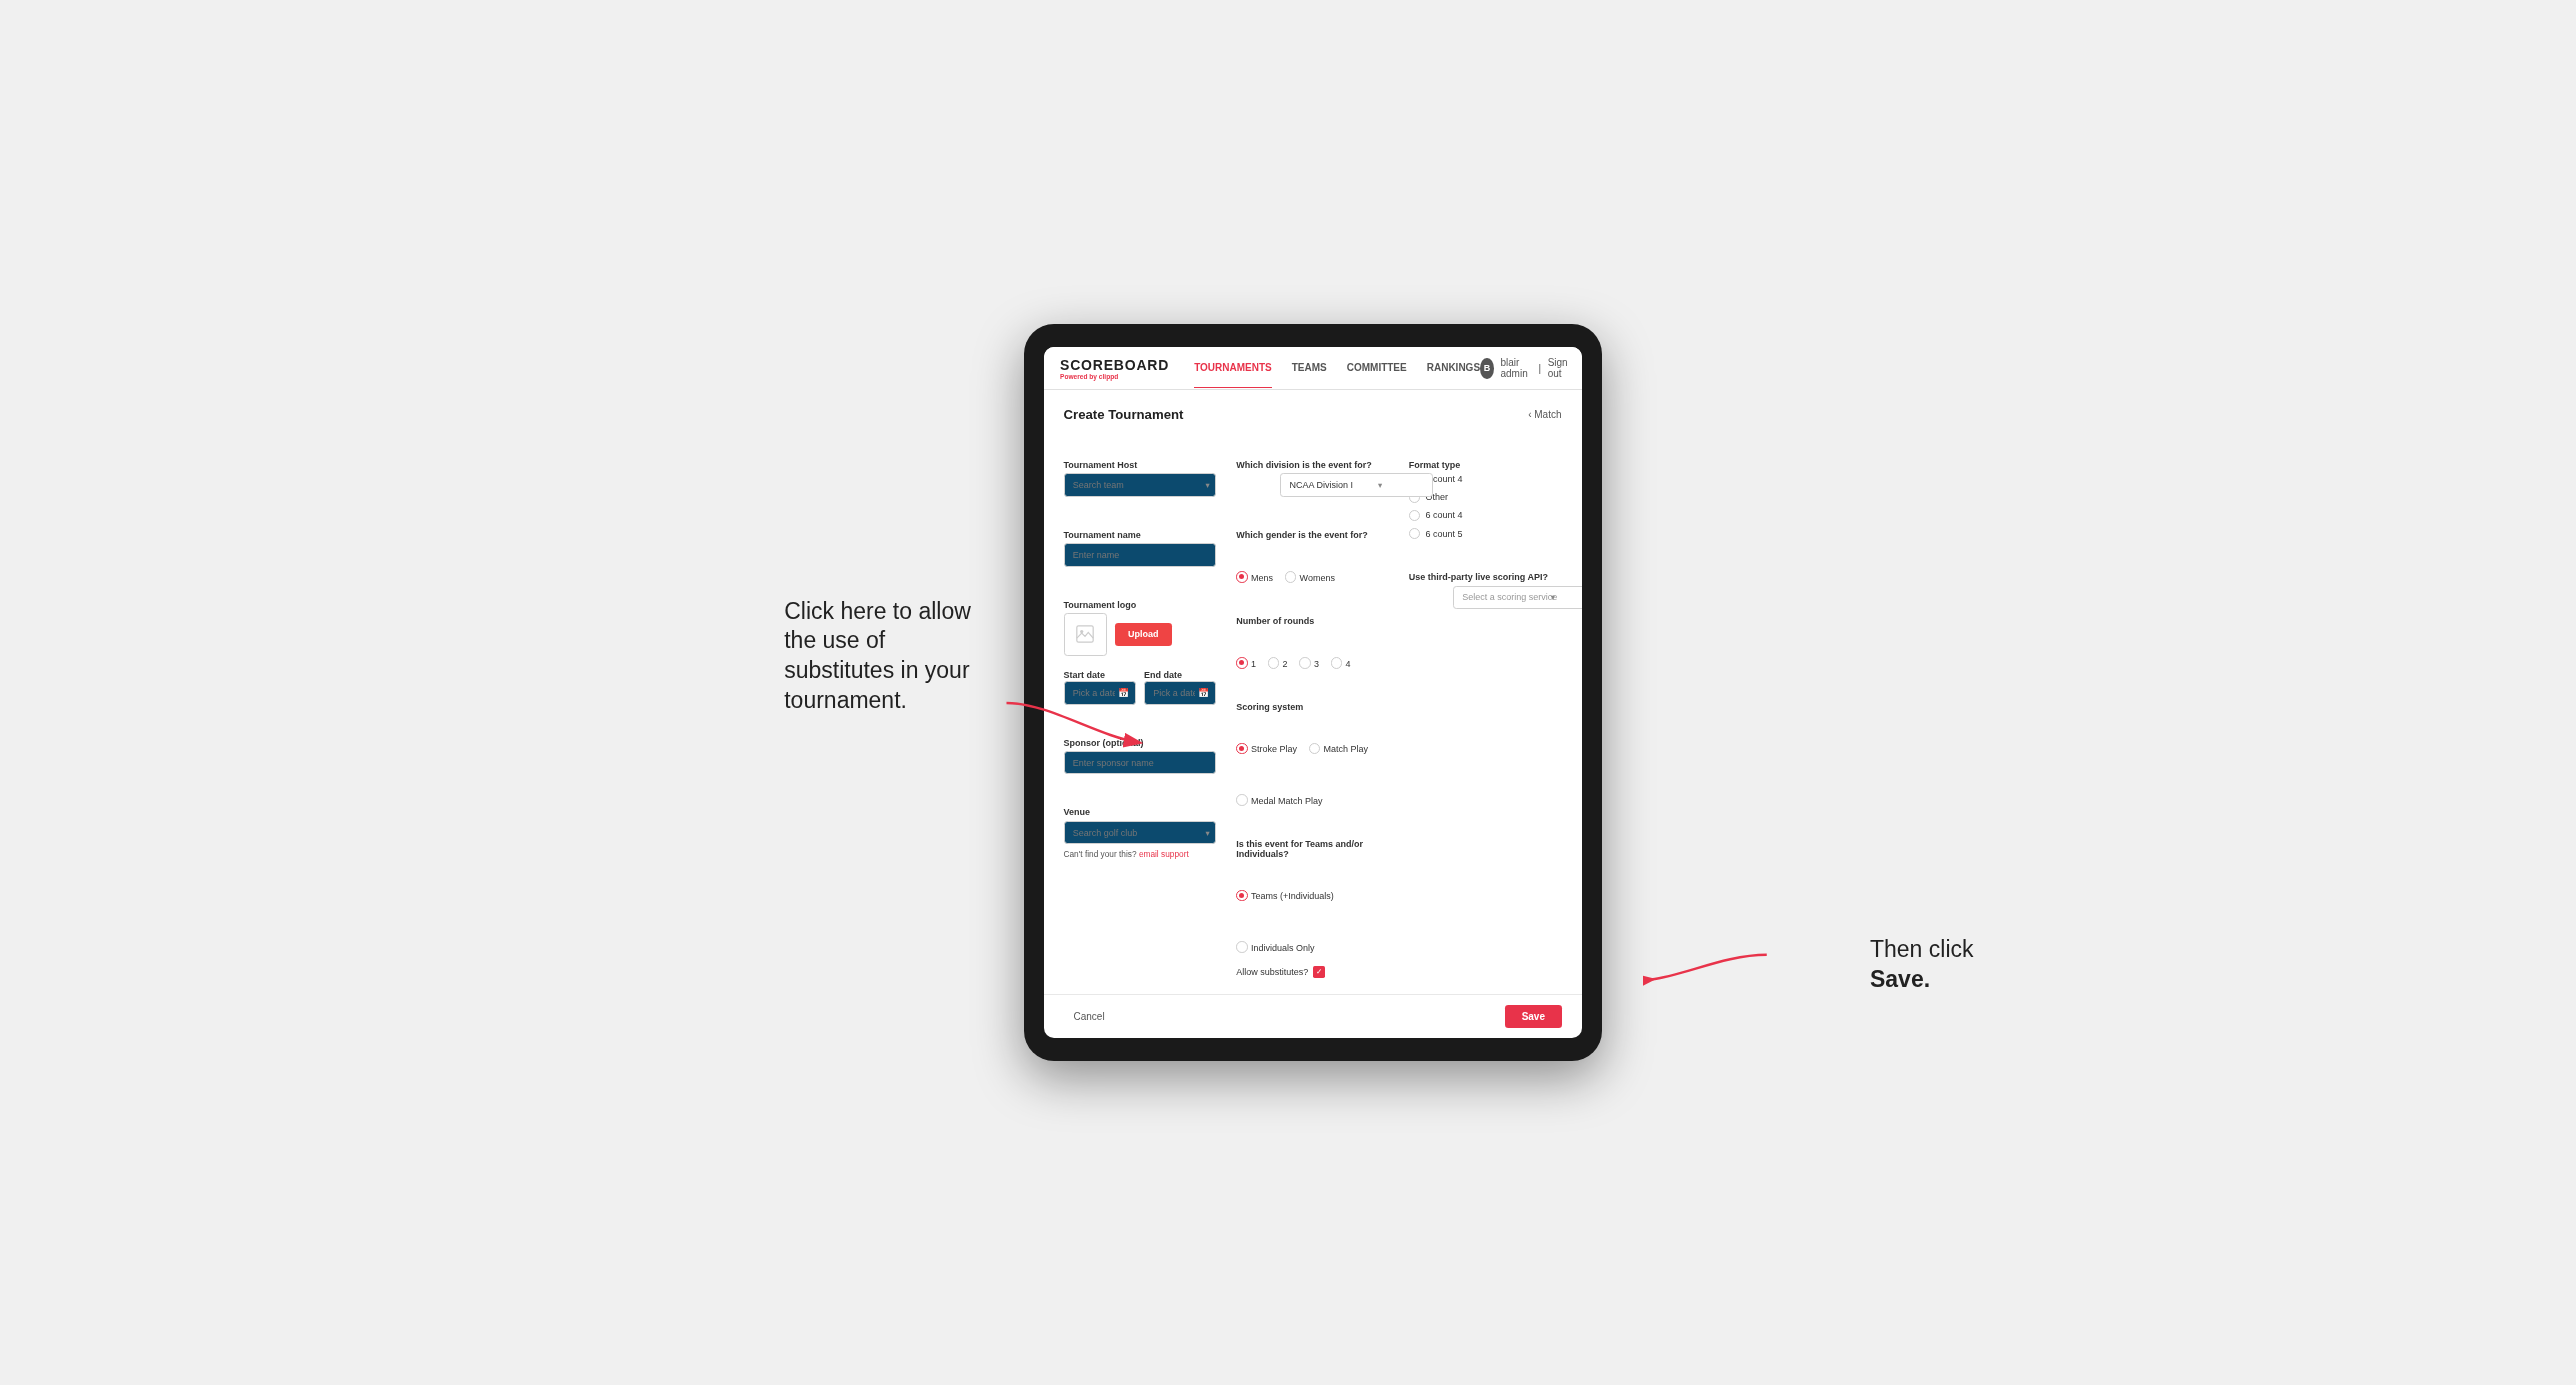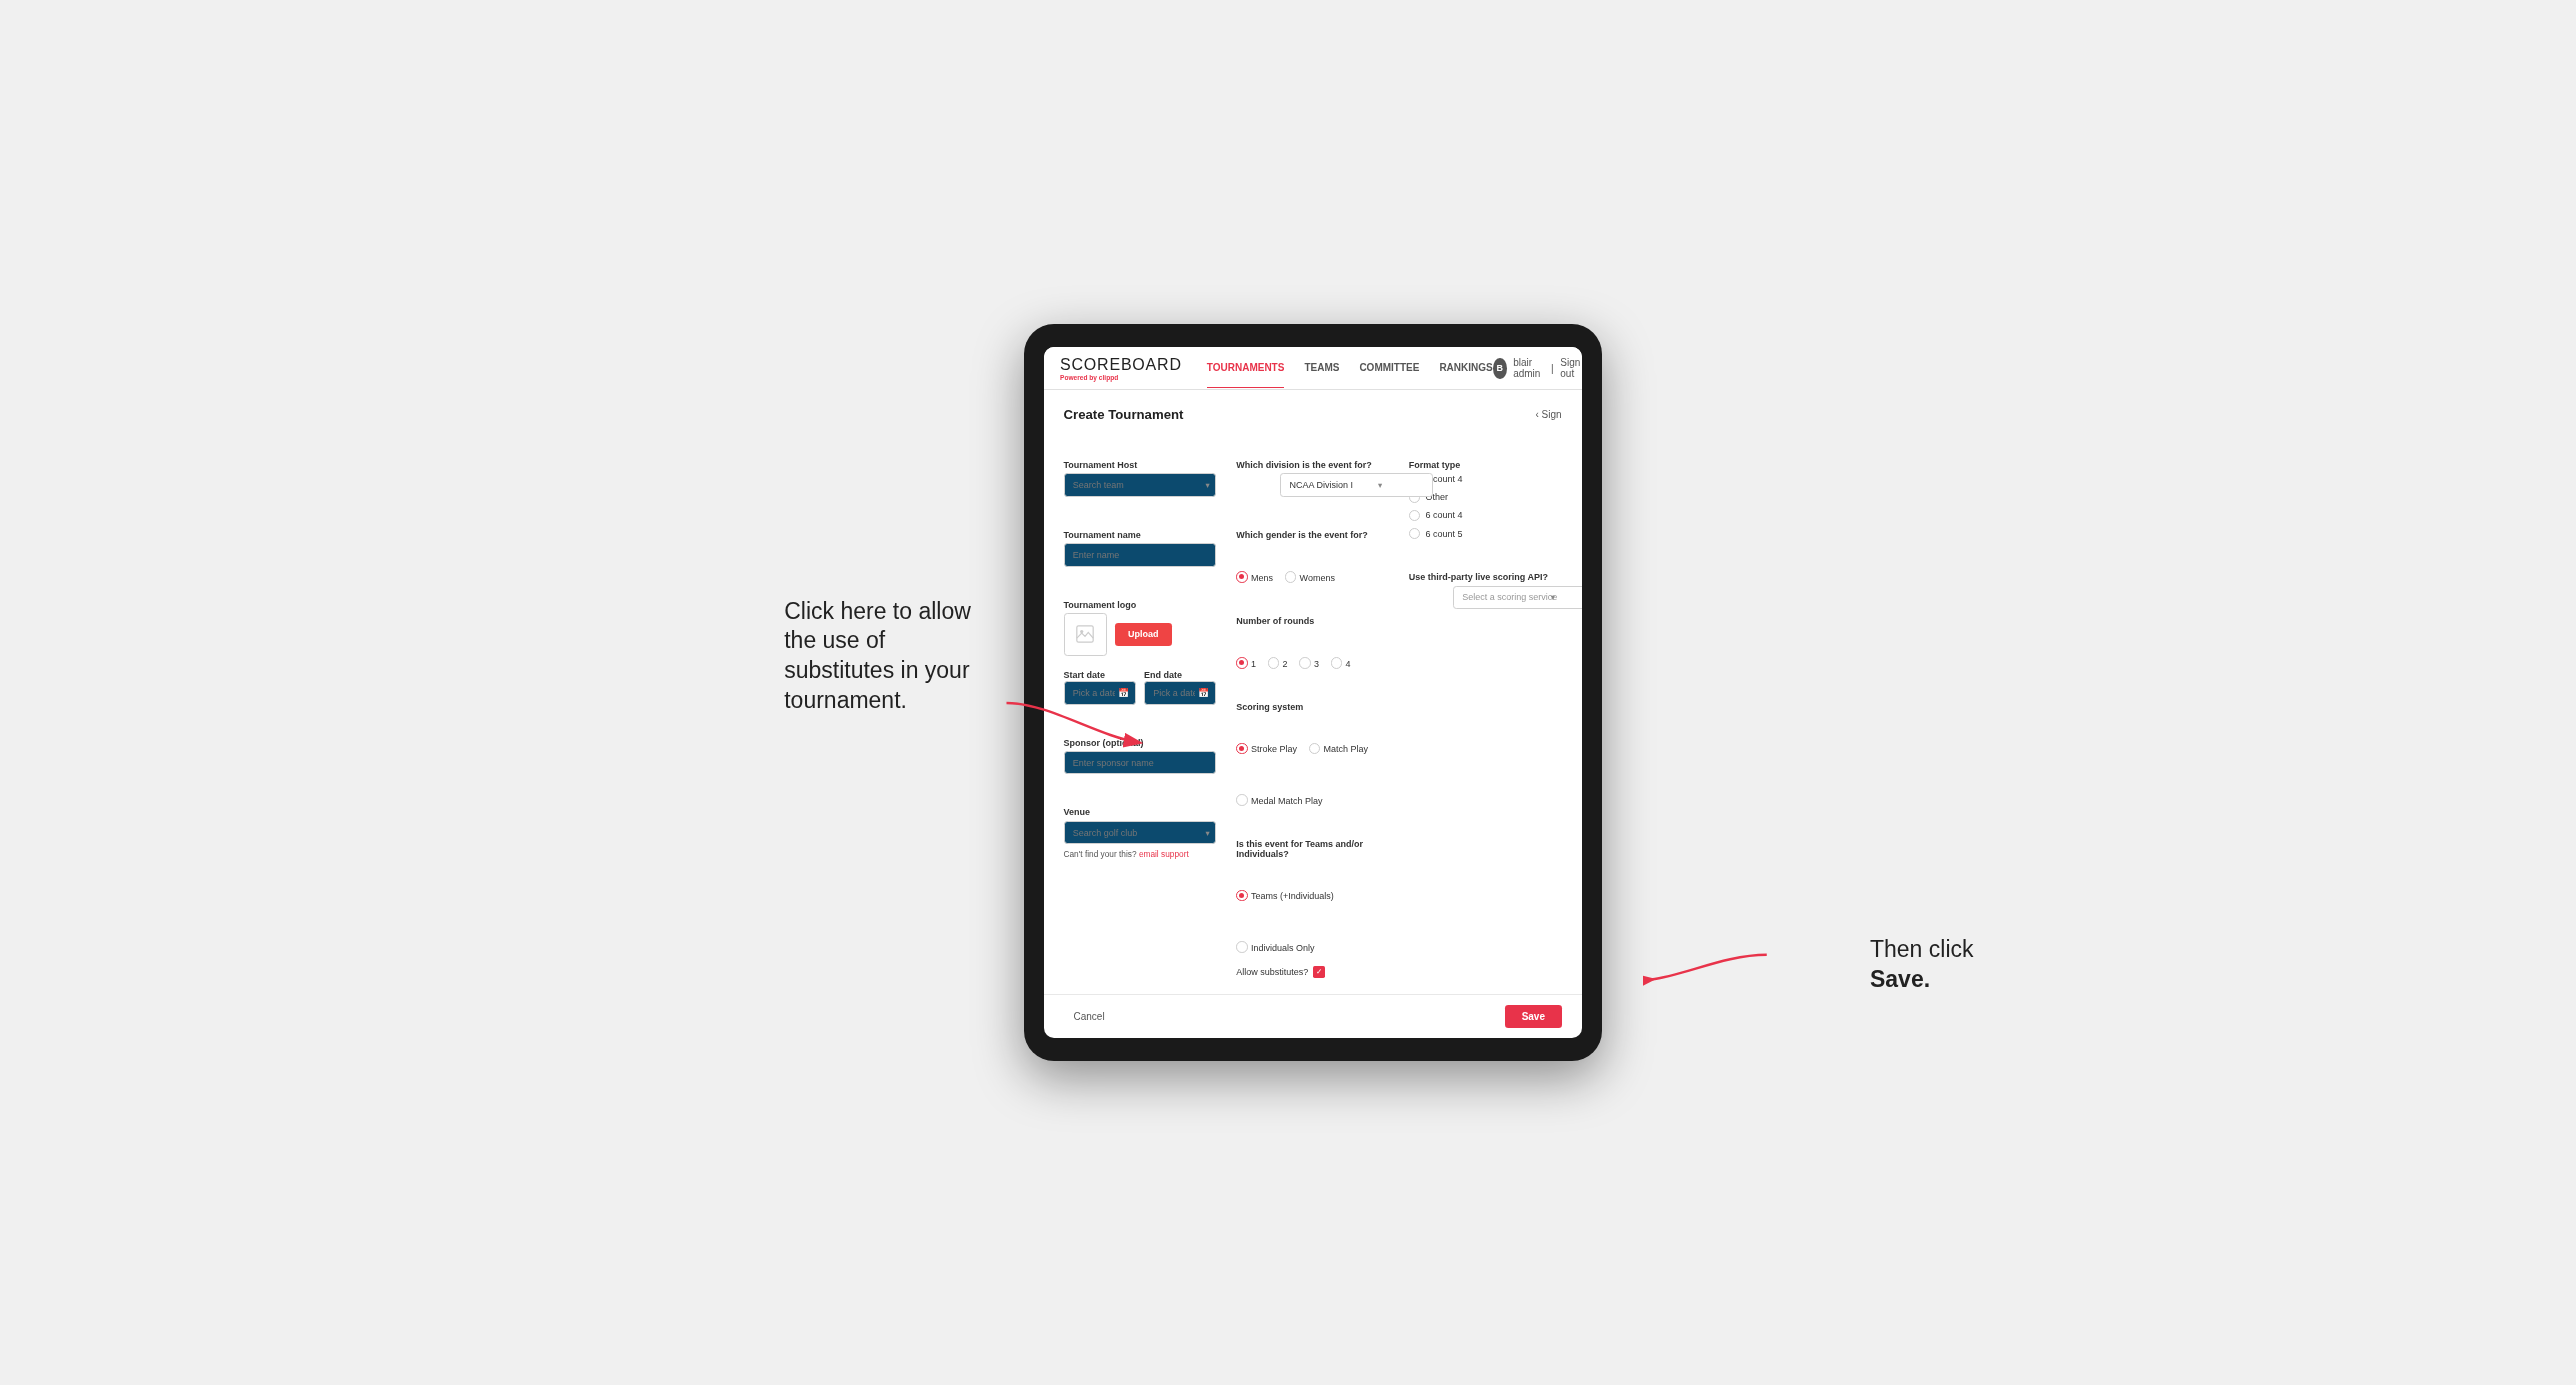--- a/index.html
+++ b/index.html
@@ -71,22 +71,22 @@
       background: #fff;
     }
 
     .logo-area {
       display: flex;
       flex-direction: column;
       margin-right: 25px;
     }
 
     .logo-scoreboard {
-      font-size: 16px;
-      font-weight: 400;
+      font-size: 14px;
+      font-weight: 700;
       color: #222;
       letter-spacing: 0.8px;
     }
 
     .logo-powered {
       font-size: 6.6px;
       color: #888;
     }
 
     .logo-powered span {
@@ -481,21 +481,21 @@
           <div class="user-avatar">B</div>
           <span>blair admin</span>
           <span>|</span>
           <a style="cursor:pointer;color:#555;font-size:10px;text-decoration:none;">Sign out</a>
         </div>
       </nav>
 
       <div class="page-content">
         <div class="page-header">
           <h1 class="page-title">Create Tournament</h1>
-          <span class="back-link">‹ Sign</span>
+          <span class="back-link">‹ Match</span>
         </div>
 
         <div class="form-grid">
 
           <div class="form-section">
             <div class="form-group">
               <label class="form-label">Tournament Host</label>
               <div class="select-wrapper">
                 <input class="form-input" placeholder="Search team" style="">
               </div>

